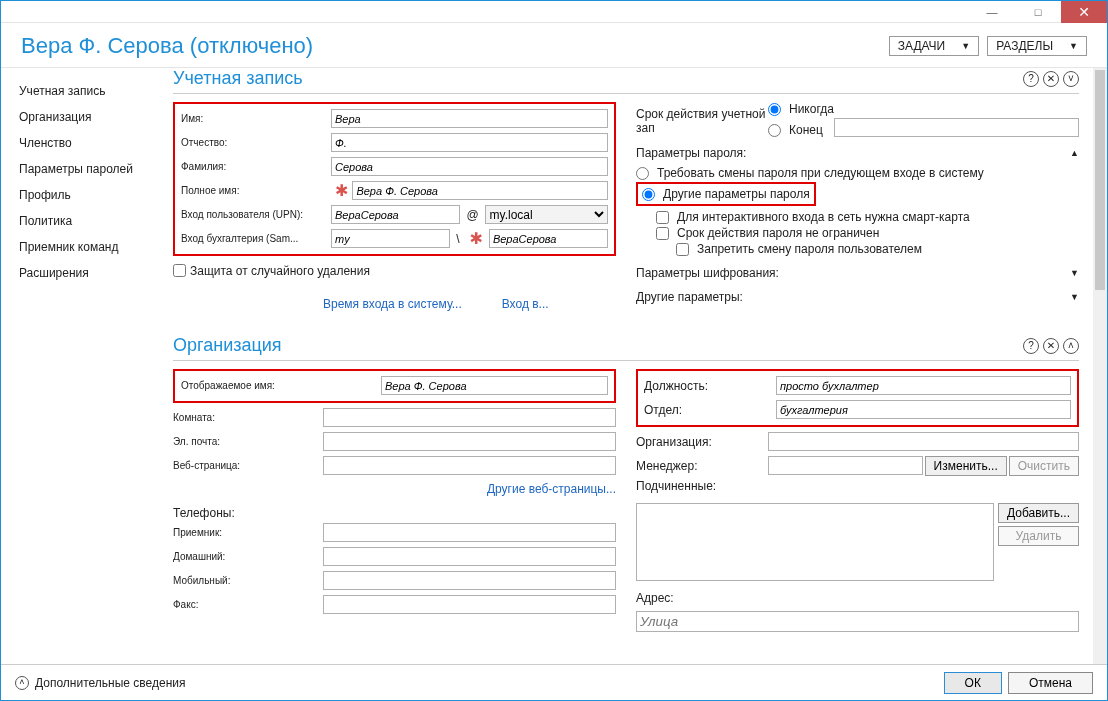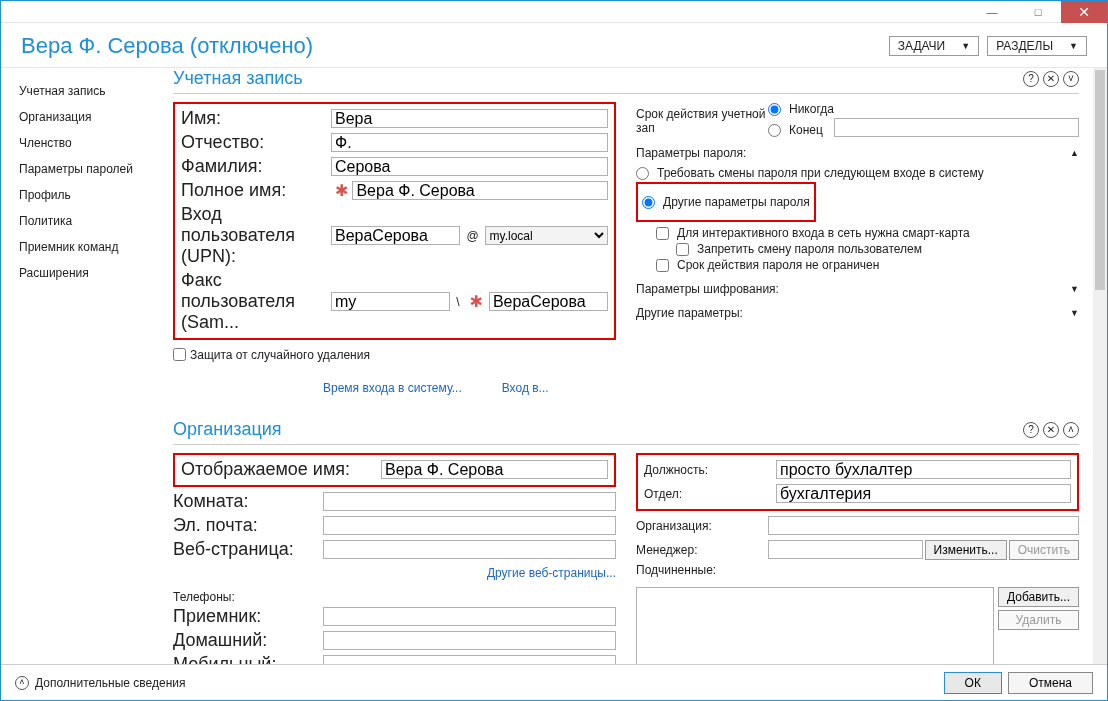--- a/index.html
+++ b/index.html
@@ -19,23 +19,23 @@
   .sidebar-item { padding:6px 4px; color:#222; cursor:default;}
   .content { flex:1; overflow-y:auto; padding:0 14px 0 8px; border-top:1px solid #e5e5e5; position:relative;}
   .section { margin-bottom:14px; }
   .sec-head { display:flex; align-items:center; justify-content:space-between; border-bottom:1px solid #ccc; padding-bottom:4px; margin-bottom:8px;}
   .sec-title { color:#1f8fd8; font-size:18px; font-weight:400;}
   .sec-icons { display:flex; gap:4px;}
   .circ { width:16px;height:16px;border:1px solid #555;border-radius:50%;display:flex;align-items:center;justify-content:center;font-size:10px;line-height:1;}
   .cols { display:flex; gap:20px;}
   .col { flex:1; min-width:0;}
   .row { display:flex; align-items:center; margin-bottom:3px; min-height:21px;}
-  .lbl { width:150px; flex-shrink:0; font-size:18px;}
+  .lbl { width:150px; flex-shrink:0; font-size:10px;}
   .lbl-side { width:132px; flex-shrink:0; font-size:12px;}
-  .val input[type=text], input.txt { border:1px solid #b0b0b0; height:19px; padding:0 3px; font-size:16px; width:100%; background:#fff;}
+  .val input[type=text], input.txt { border:1px solid #b0b0b0; height:19px; padding:0 3px; font-size:11px; width:100%; background:#fff;font-style:italic;}
   .val { flex:1; display:flex; align-items:center; gap:2px;}
   .ast { color:#d9534f; font-size:16px; padding:0 4px;}
   .redbox { border:2px solid #e00000; padding:4px 6px 2px 6px; margin-bottom:4px;}
   .radio,.chk { margin:0 4px 0 0;}
   .side-radio { display:flex; align-items:flex-end; gap:4px; margin-bottom:2px;}
   .indent { margin-left:20px;}
   .link { color:#1f66c0; cursor:pointer;}
   .sel { border:1px solid #b0b0b0; height:19px; font-size:12px; background:#f3f3f3;}
   .at { padding:0 4px;}
   .btn { border:1px solid #999; background:#f0f0f0; padding:2px 8px; font-size:12px;}
@@ -141,21 +141,21 @@
                   </div>
               <div class="row">
                     <div class="lbl">Вход пользователя (UPN):</div>
                     <div class="val">
                       <input class="txt" style="flex: 1 1 0%;" value="ВераСерова">
                       <span class="at">@</span>
                       <select class="sel" style="flex:1"><option>my.local</option></select>
                     </div>
                   </div>
               <div class="row">
-                    <div class="lbl">Факс пользователя (Sam...</div>
+                    <div class="lbl">Вход бухгалтерия (Sam...</div>
                     <div class="val">
                       <input class="txt" style="flex: 1 1 0%;" value="my">
                       <span class="at">\</span>
                       <span class="ast">✱</span>
                       <input class="txt" style="flex: 1 1 0%;" value="ВераСерова">
                     </div>
                   </div>
             </div>
             <div class="row">
                   <input type="checkbox" class="chk" style="">
@@ -179,37 +179,37 @@
               </div>
             </div>
             <div class="row" style="justify-content:space-between">
                   <div>Параметры пароля:</div>
                   <span class="collapse-tri">▲</span>
                 </div>
             <div class="side-radio">
                   <input type="radio" name="pwd" class="radio" style="">
                   <span>Требовать смены пароля при следующем входе в систему</span>
                 </div>
-            <div class="redbox" style="display:inline-block;padding:11px 4px;">
+            <div class="redbox" style="display:inline-block;padding:3px 4px;">
               <div class="side-radio" style="margin:0">
                     <input type="radio" name="pwd" class="radio" checked="" style="">
                     <span>Другие параметры пароля</span>
                   </div>
             </div>
             <div class="side-radio indent">
                   <input type="checkbox" class="chk" style="">
                   <span>Для интерактивного входа в сеть нужна смарт-карта</span>
                 </div>
+            <div class="side-radio indent">
+                  <input type="checkbox" class="chk" style="">
+                  <span>Срок действия пароля не ограничен</span>
+                </div>
             <div class="side-radio indent" style="margin-left:40px">
                   <input type="checkbox" class="chk" style="">
                   <span>Запретить смену пароля пользователем</span>
-                </div>
-            <div class="side-radio indent">
-                  <input type="checkbox" class="chk" style="">
-                  <span>Срок действия пароля не ограничен</span>
                 </div>
             <div class="row" style="justify-content:space-between;margin-top:6px">
                   <div>Параметры шифрования:</div>
                   <span class="collapse-tri">▼</span>
                 </div>
             <div class="row" style="justify-content:space-between">
                   <div>Другие параметры:</div>
                   <span class="collapse-tri">▼</span>
                 </div>
           </div>

